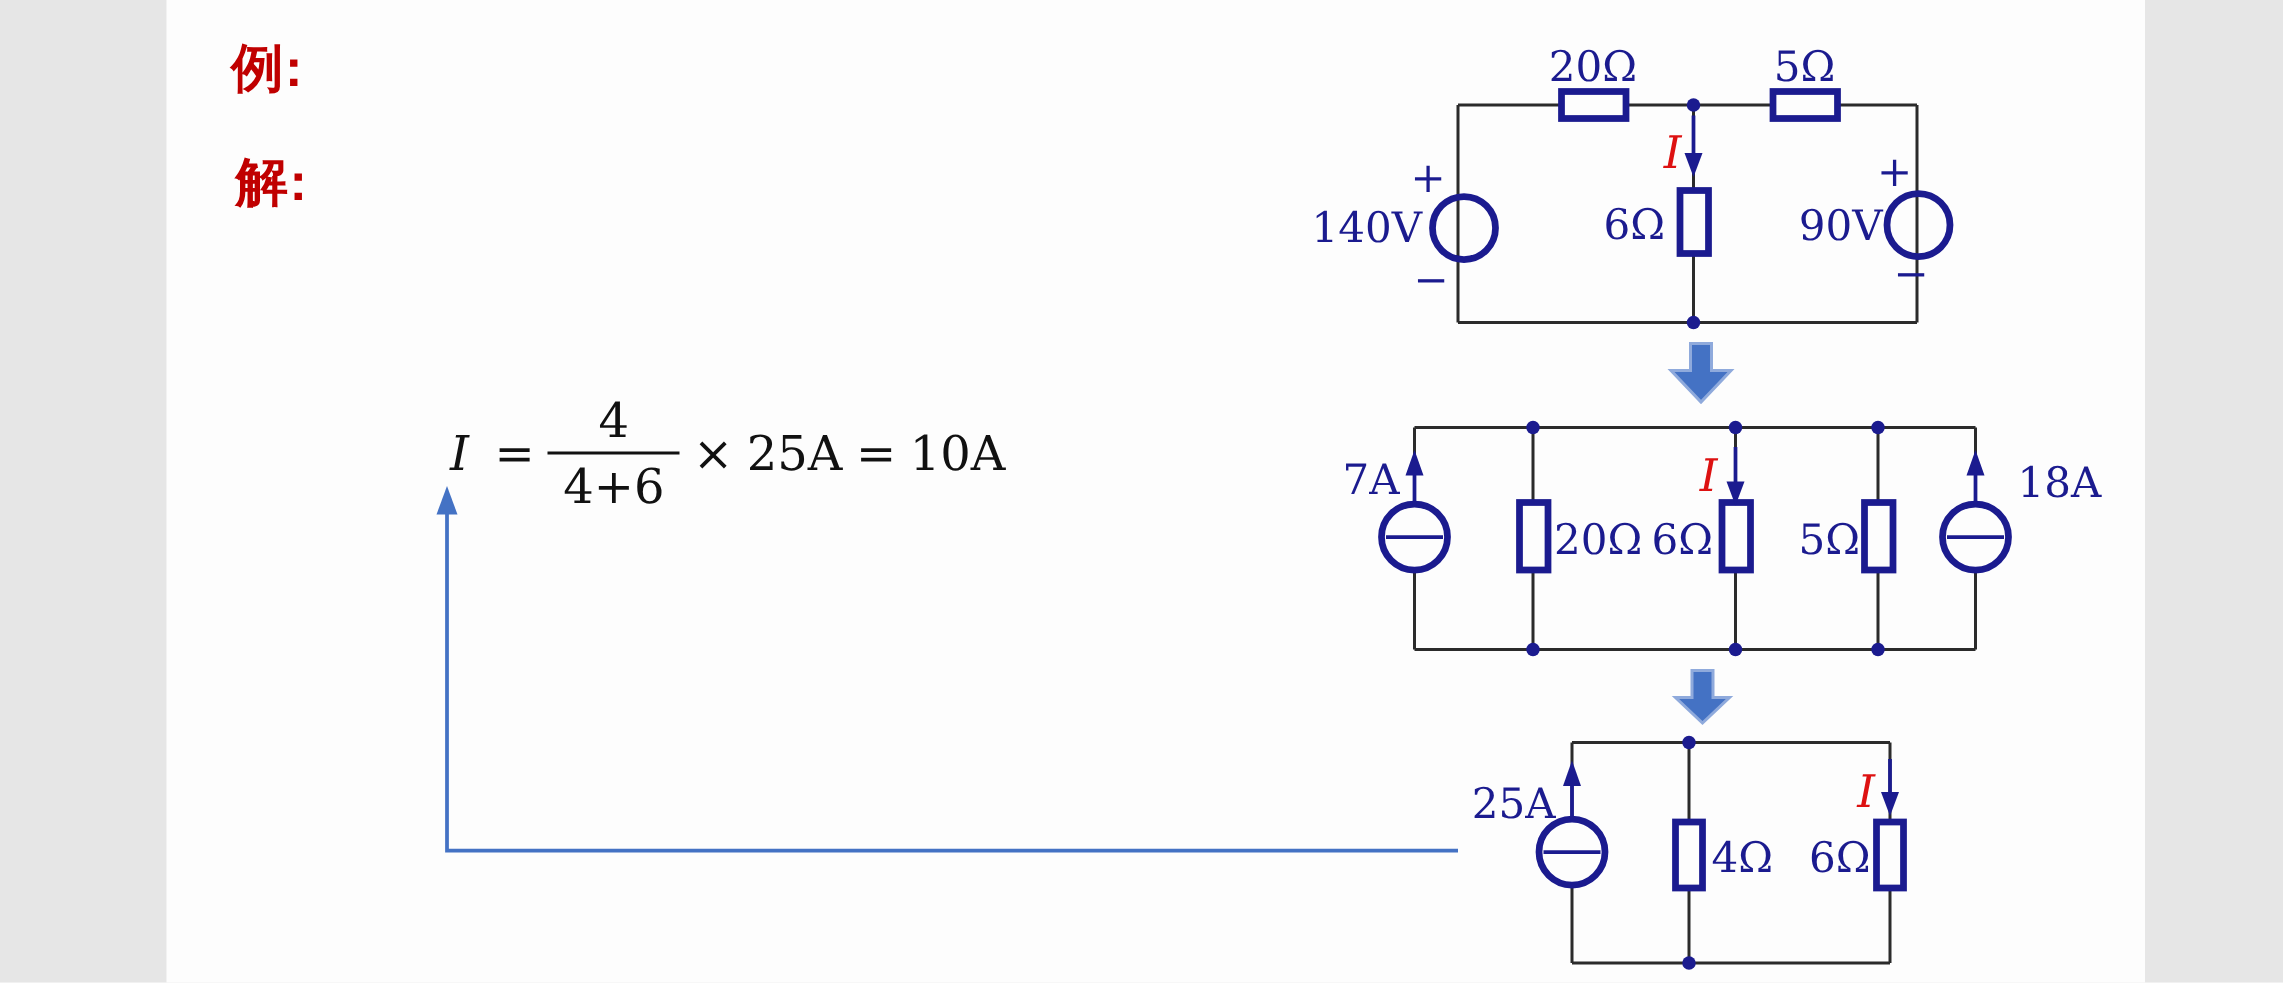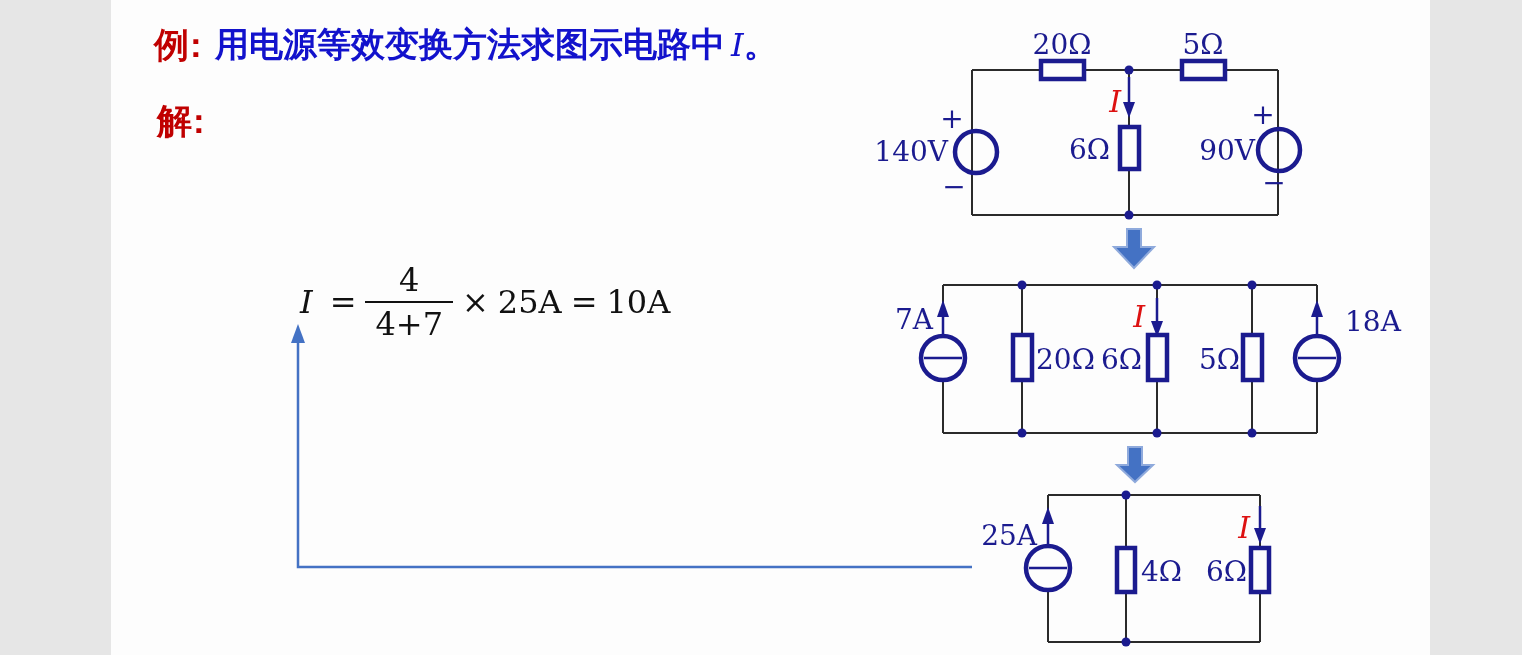--- a/index.html
+++ b/index.html
@@ -69,30 +69,29 @@
   .connector { stroke: #4472c4; stroke-width: 2.5; fill: none; }
   .connfill { fill: #4472c4; }
 </style>
 </head>
 <body>
 
 <div class="slide">
 
   <div class="example-label">例:</div>
 
-  <div class="problem-text"><span>用电源等效变换方法求图示电路中</span><span class="problem-var">I</span><span>。</span></div>
 
   <div class="solution-label">解:</div>
 
   <div class="formula">
     <span class="var">I</span>
     <span class="op">=</span>
     <span class="frac">
       <span class="num">4</span>
-      <span class="den">4+7</span>
+      <span class="den">4+6</span>
     </span>
     <span class="op">×</span>
     <span>25A</span>
     <span class="op">=</span>
     <span>10A</span>
   </div>
 </div>
 
 <svg class="overlay" viewBox="0 0 1522 655">
 

